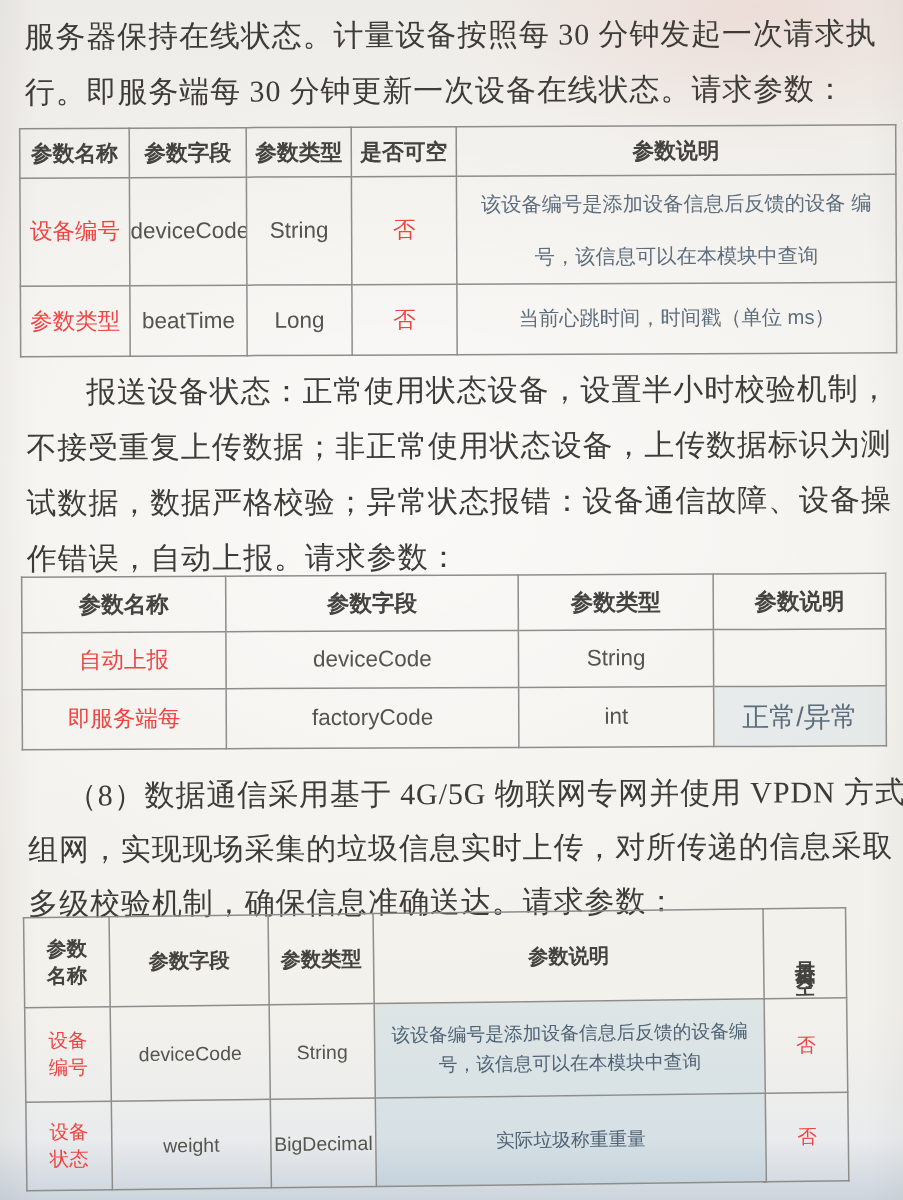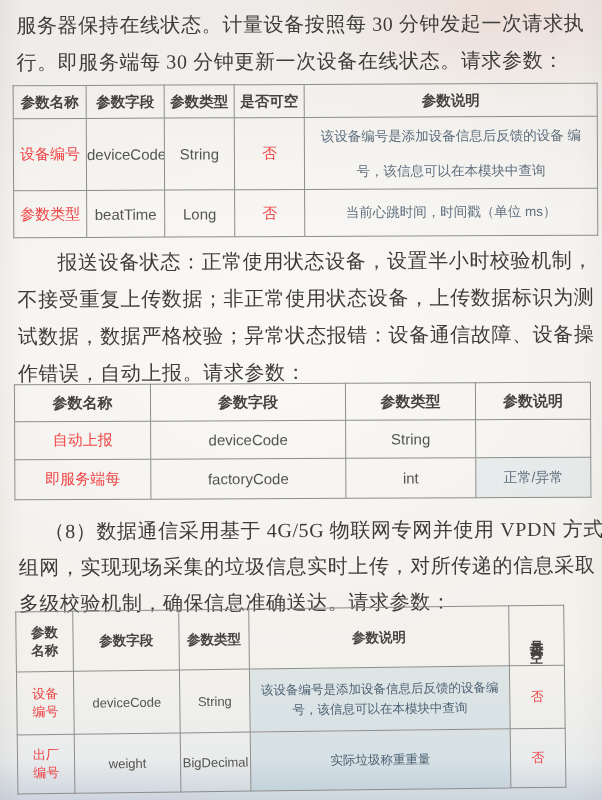--- a/index.html
+++ b/index.html
@@ -29,21 +29,21 @@
   #table1{left:14px;top:84px;width:584px;}
   #table1 th{font-size:14.5px;}
   #table1 td{font-size:15px;}
   #table1 .desc{font-size:13.5px;color:#5d6d7c;line-height:35px;padding:0 10px;}
   #table1 .desc2{font-size:13.5px;color:#5d6d7c;padding:0 10px;}
 
   
   #table2{left:14px;top:383px;width:576px;}
   #table2 th{font-size:15px;}
   #table2 td{font-size:15px;}
-  #table2 .desc2v{font-size:14px;color:#5d6d7c;background:rgba(145,186,206,0.14);}
+  #table2 .desc2v{font-size:18px;color:#5d6d7c;background:rgba(145,186,206,0.14);}
 
   
   #table3{left:15px;top:608px;width:548px;transform:rotate(-0.45deg);}
   #table3 th{font-size:13.5px;line-height:17px;}
   #table3 td{font-size:13px;}
   #table3 .wrap2{padding:0 12px;word-break:break-all;line-height:18px;}
   #table3 .vert{writing-mode:vertical-rl;text-orientation:upright;letter-spacing:3px;padding:4px 0;}
   #table3 .desc3{font-size:12.5px;color:#4f6374;background:rgba(145,186,206,0.22);line-height:20px;padding:0 8px;}
   .codecell{color:#55554f;}
 </style>
@@ -149,21 +149,21 @@
       <th class="vert">是否可空</th>
     </tr>
     <tr style="height:63px">
       <td class="wrap2">设备编号</td>
       <td class="codecell">deviceCode</td>
       <td class="codecell">String</td>
       <td class="desc3">该设备编号是添加设备信息后反馈的设备编号，该信息可以在本模块中查询</td>
       <td>否</td>
     </tr>
     <tr style="height:59px">
-      <td class="wrap2">出厂编号</td>
+      <td class="wrap2">设备状态</td>
       <td class="codecell">weight</td>
       <td class="codecell">BigDecimal</td>
       <td class="desc3">实际垃圾称重重量</td>
       <td>否</td>
     </tr>
   </tbody>
     </table>
 
 </div>
 

